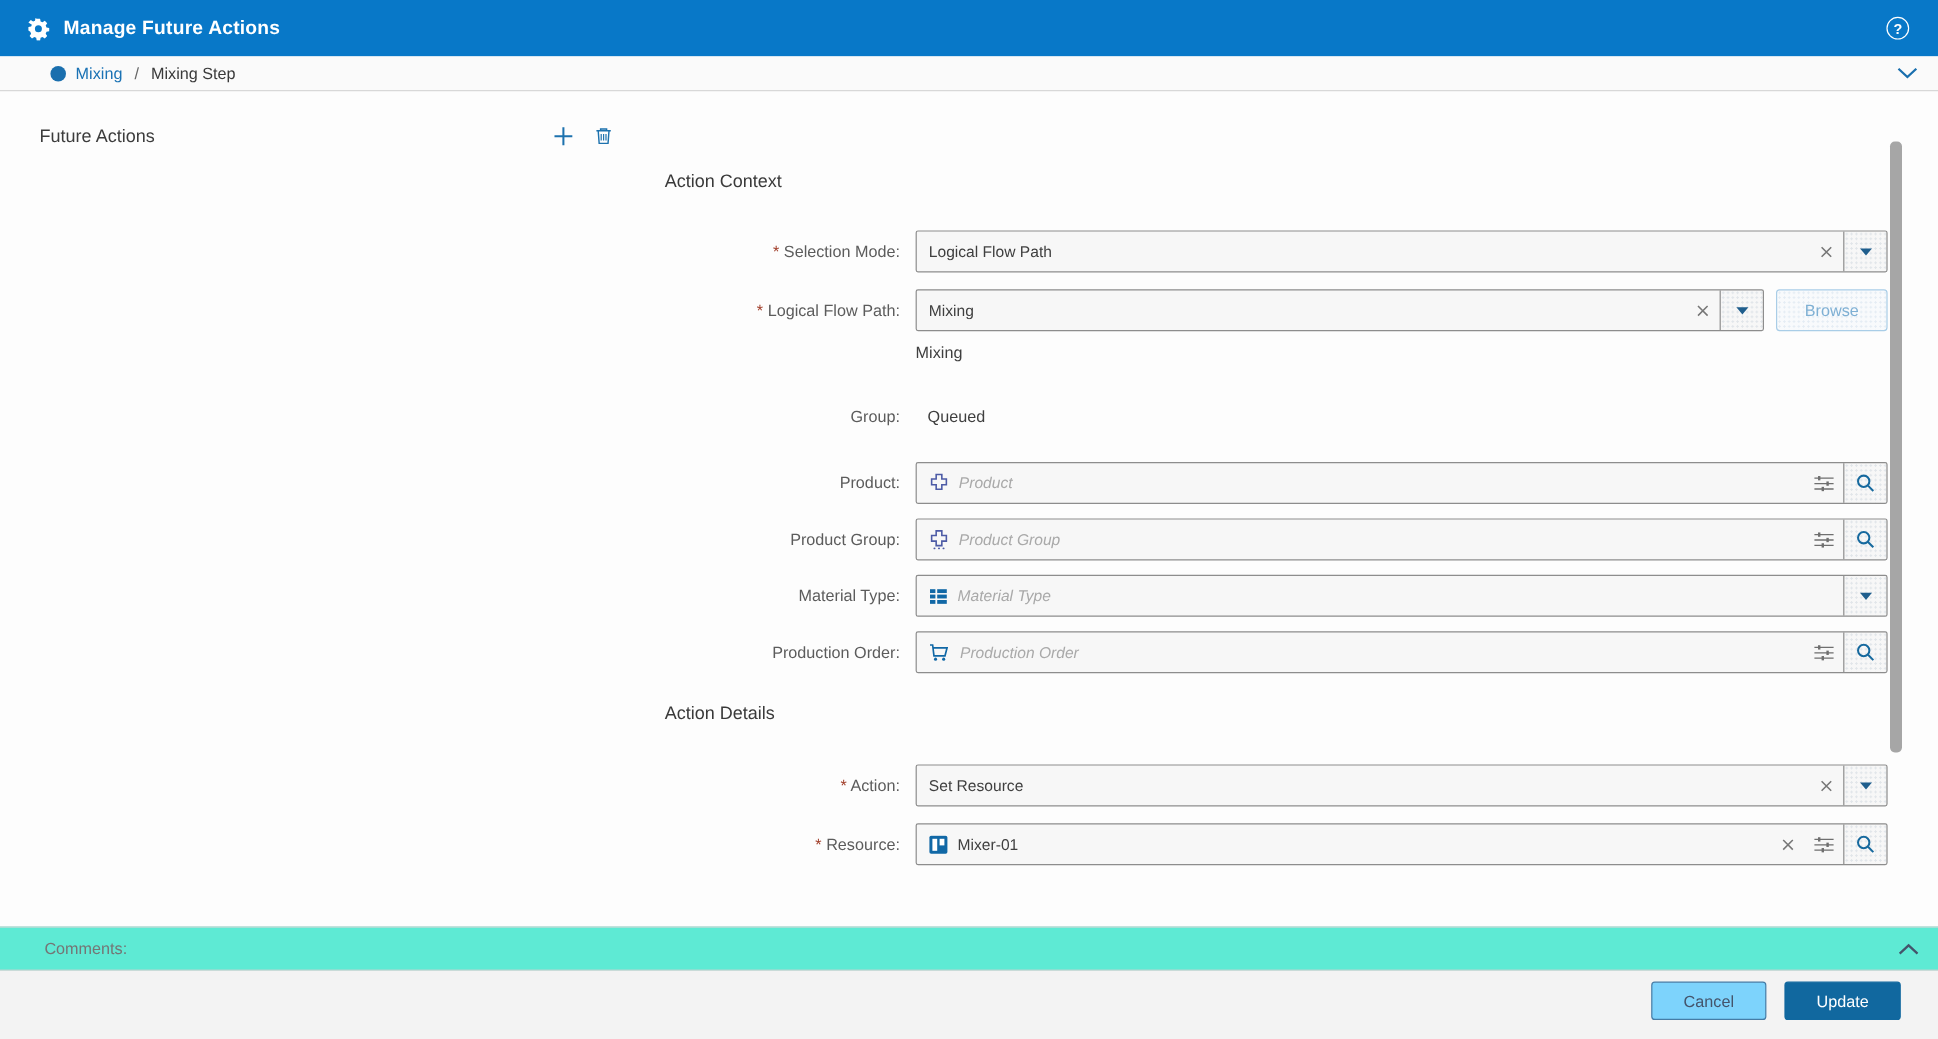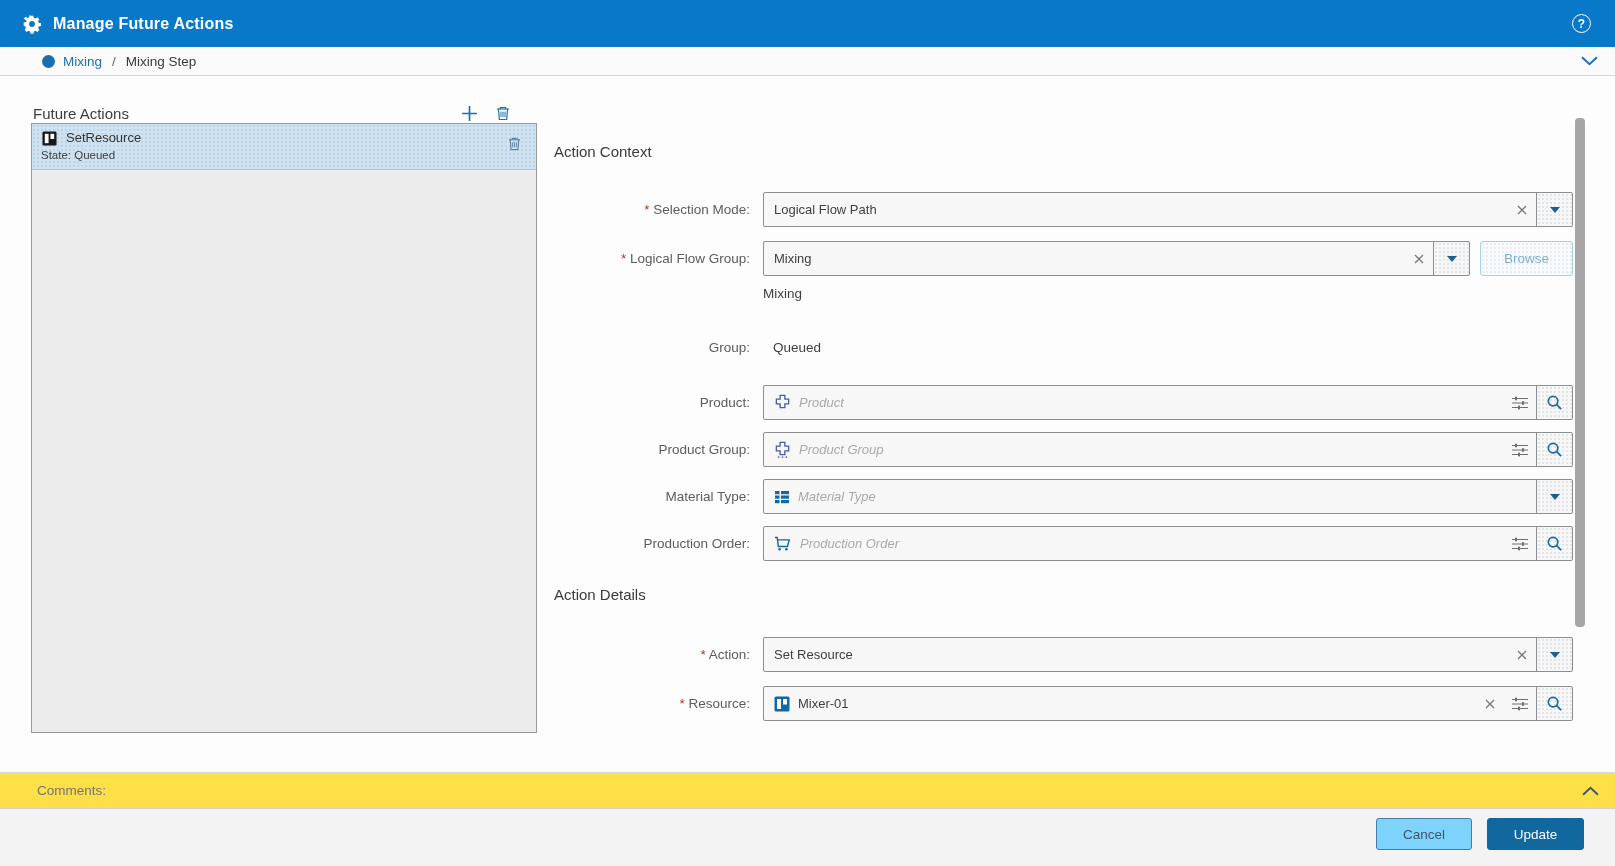--- a/index.html
+++ b/index.html
@@ -59,21 +59,21 @@
     background-image:radial-gradient(circle, rgba(120,160,200,.15) 1px, transparent 1.1px);background-size:4px 4px;}
   .plaintext{font-size:13.5px;color:#3f3f3f;}
   .desc{position:absolute;left:763px;top:286px;}
   .staterow{position:absolute;left:554px;top:337px;width:1019px;height:20px;display:flex;align-items:center;}
   .staterow .val{margin-left:23px;padding-left:0;}
 
   
   .vscroll{position:absolute;left:1575px;top:118px;width:10px;height:509px;background:#a6a6a6;border-radius:4px;cursor:pointer;}
 
   
-  .comments{position:absolute;left:0;top:772px;width:1615px;height:37px;background:#fde047;border-top:1px solid #d8d8d8;
+  .comments{position:absolute;left:0;top:772px;width:1615px;height:37px;background:#5eead4;border-top:1px solid #d8d8d8;
     border-bottom:1px solid #cfcfcf;box-sizing:border-box;display:flex;align-items:center;}
   .comments .clbl{margin-left:37px;font-size:13.5px;color:#757575;}
   .comments .cchev{margin-left:auto;margin-right:16px;display:flex;align-items:center;cursor:pointer;}
   .footer{position:absolute;left:0;top:809px;width:1615px;height:57px;background:#f3f3f3;}
   .btn{position:absolute;top:9px;height:32px;border-radius:3px;font-family:"Liberation Sans",sans-serif;font-size:13.5px;
     display:flex;align-items:center;justify-content:center;cursor:pointer;box-sizing:border-box;}
   .btn.cancel{left:1376px;width:96px;background:#7dd3fc;border:1px solid #457ca6;color:#44546b;}
   .btn.update{left:1487px;width:97px;background:#11689f;border:1px solid #11689f;color:#fff;}
 </style>
 </head>
@@ -113,61 +113,40 @@
     <span class="icon-btn trash">
       <svg width="16" height="17" viewBox="0 0 16 16" fill="none" stroke="#1d72ae" stroke-width="1.2">
           <path d="M2 3.5h12"></path>
           <path d="M5.5 3.5V2h5v1.5"></path>
           <path d="M3.5 3.5l.8 10.5h7.4l.8-10.5"></path>
           <path d="M6 6.2v5.3M8 6.2v5.3M10 6.2v5.3" stroke-width="1"></path>
         </svg>
     </span>
   </div>
 
-  <div class="fa-list">
-    <div class="fa-item">
-      <span class="res-ic">
-        <svg width="15" height="15" viewBox="0 0 16 16">
-            <rect x="0.5" y="0.5" width="15" height="15" rx="1.5" fill="#181818"></rect>
-            <rect x="3" y="3" width="4" height="10" fill="#fff"></rect>
-            <rect x="9" y="3" width="4" height="5.5" fill="#fff"></rect>
-          </svg>
-      </span>
-      <span class="nm">SetResource</span>
-      <span class="st">State: Queued</span>
-      <span class="item-trash">
-        <svg width="15" height="16" viewBox="0 0 16 16" fill="none" stroke="currentColor" stroke-width="1.2">
-            <path d="M2 3.5h12"></path>
-            <path d="M5.5 3.5V2h5v1.5"></path>
-            <path d="M3.5 3.5l.8 10.5h7.4l.8-10.5"></path>
-            <path d="M6 6.2v5.3M8 6.2v5.3M10 6.2v5.3" stroke-width="1"></path>
-          </svg>
-      </span>
-    </div>
-  </div>
 
   <div class="sec-head" style="top:143px">Action Context</div>
 
   <div class="row" style="top:192px">
     <span class="lbl req">Selection Mode:</span>
     <div class="field">
       <input class="fin" value="Logical Flow Path" style="">
       <span class="clear">
           <svg width="12" height="12" viewBox="0 0 12 12" stroke="#777" stroke-width="1.3">
             <path d="M2 2l8 8M10 2l-8 8"></path>
           </svg>
         </span>
       <span class="seg">
           <span class="caret"></span>
         </span>
     </div>
   </div>
 
   <div class="row" style="top:241px">
-    <span class="lbl req">Logical Flow Group:</span>
+    <span class="lbl req">Logical Flow Path:</span>
     <div class="field fixed">
       <input class="fin" value="Mixing" style="">
       <span class="clear">
           <svg width="12" height="12" viewBox="0 0 12 12" stroke="#777" stroke-width="1.3">
             <path d="M2 2l8 8M10 2l-8 8"></path>
           </svg>
         </span>
       <span class="seg">
           <span class="caret"></span>
         </span>

